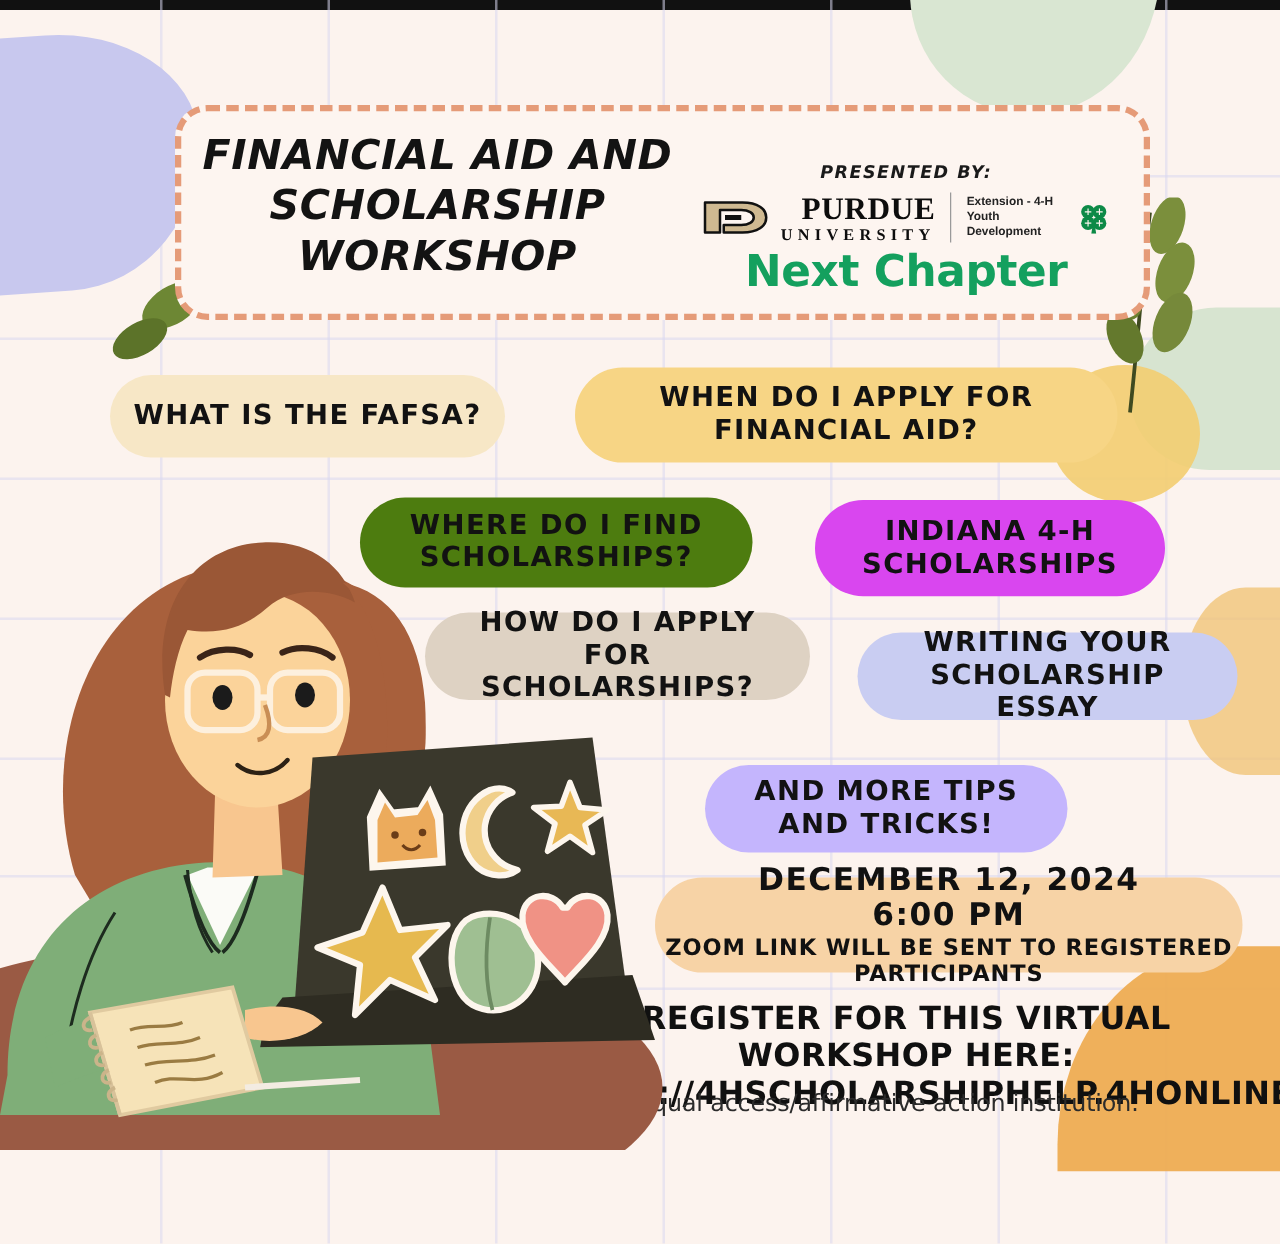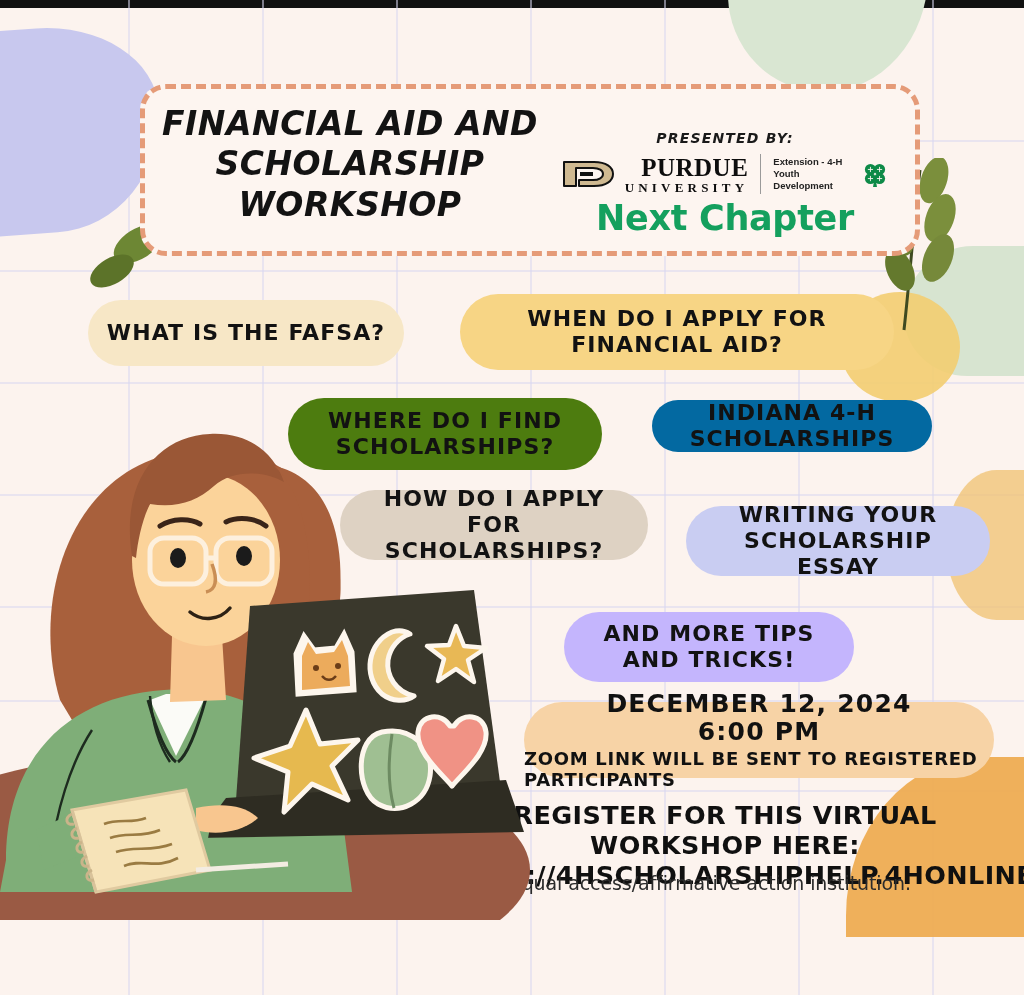--- a/index.html
+++ b/index.html
@@ -121,31 +121,31 @@
     font-weight:700;
     color:#121212;
     letter-spacing:1.1px;
     text-transform:uppercase;
     line-height:1.18;
     padding:6px 18px;
   }
   #pill-fafsa    { left:88px;  top:300px; width:316px; height:66px; background:#f7e7c6; font-size:22px; }
   #pill-when     { left:460px; top:294px; width:434px; height:76px; background:#f7d585; font-size:22px; }
   #pill-where    { left:288px; top:398px; width:314px; height:72px; background:#4d7c0f; font-size:22px; }
-  #pill-indiana  { left:652px; top:400px; width:280px; height:52px; background:#0369a1; font-size:22px; }
+  #pill-indiana  { left:652px; top:400px; width:280px; height:77px; background:#d946ef; font-size:22px; }
   #pill-howapply { left:340px; top:490px; width:308px; height:70px; background:#ded2c3; font-size:22px; }
   #pill-essay    { left:686px; top:506px; width:304px; height:70px; background:#c9cdf2; font-size:22px; }
   #pill-more     { left:564px; top:612px; width:290px; height:70px; background:#c4b5fd; font-size:22px; }
 
   
   #date-block {
     position:absolute; left:524px; top:702px; width:470px; height:76px;
     background:#f7d3a6; border-radius:999px;
     display:flex; flex-direction:column; align-items:center; justify-content:center;
-    text-align:left;
+    text-align:center;
   }
   .date-line {
     font-family:"DejaVu Sans", sans-serif; font-weight:700;
     font-size:25px; letter-spacing:1.2px; color:#111; line-height:1.1;
     text-transform:uppercase;
   }
   .date-note {
     font-family:"DejaVu Sans", sans-serif; font-weight:700;
     font-size:18px; letter-spacing:.7px; color:#111; margin-top:3px;
     text-transform:uppercase;

